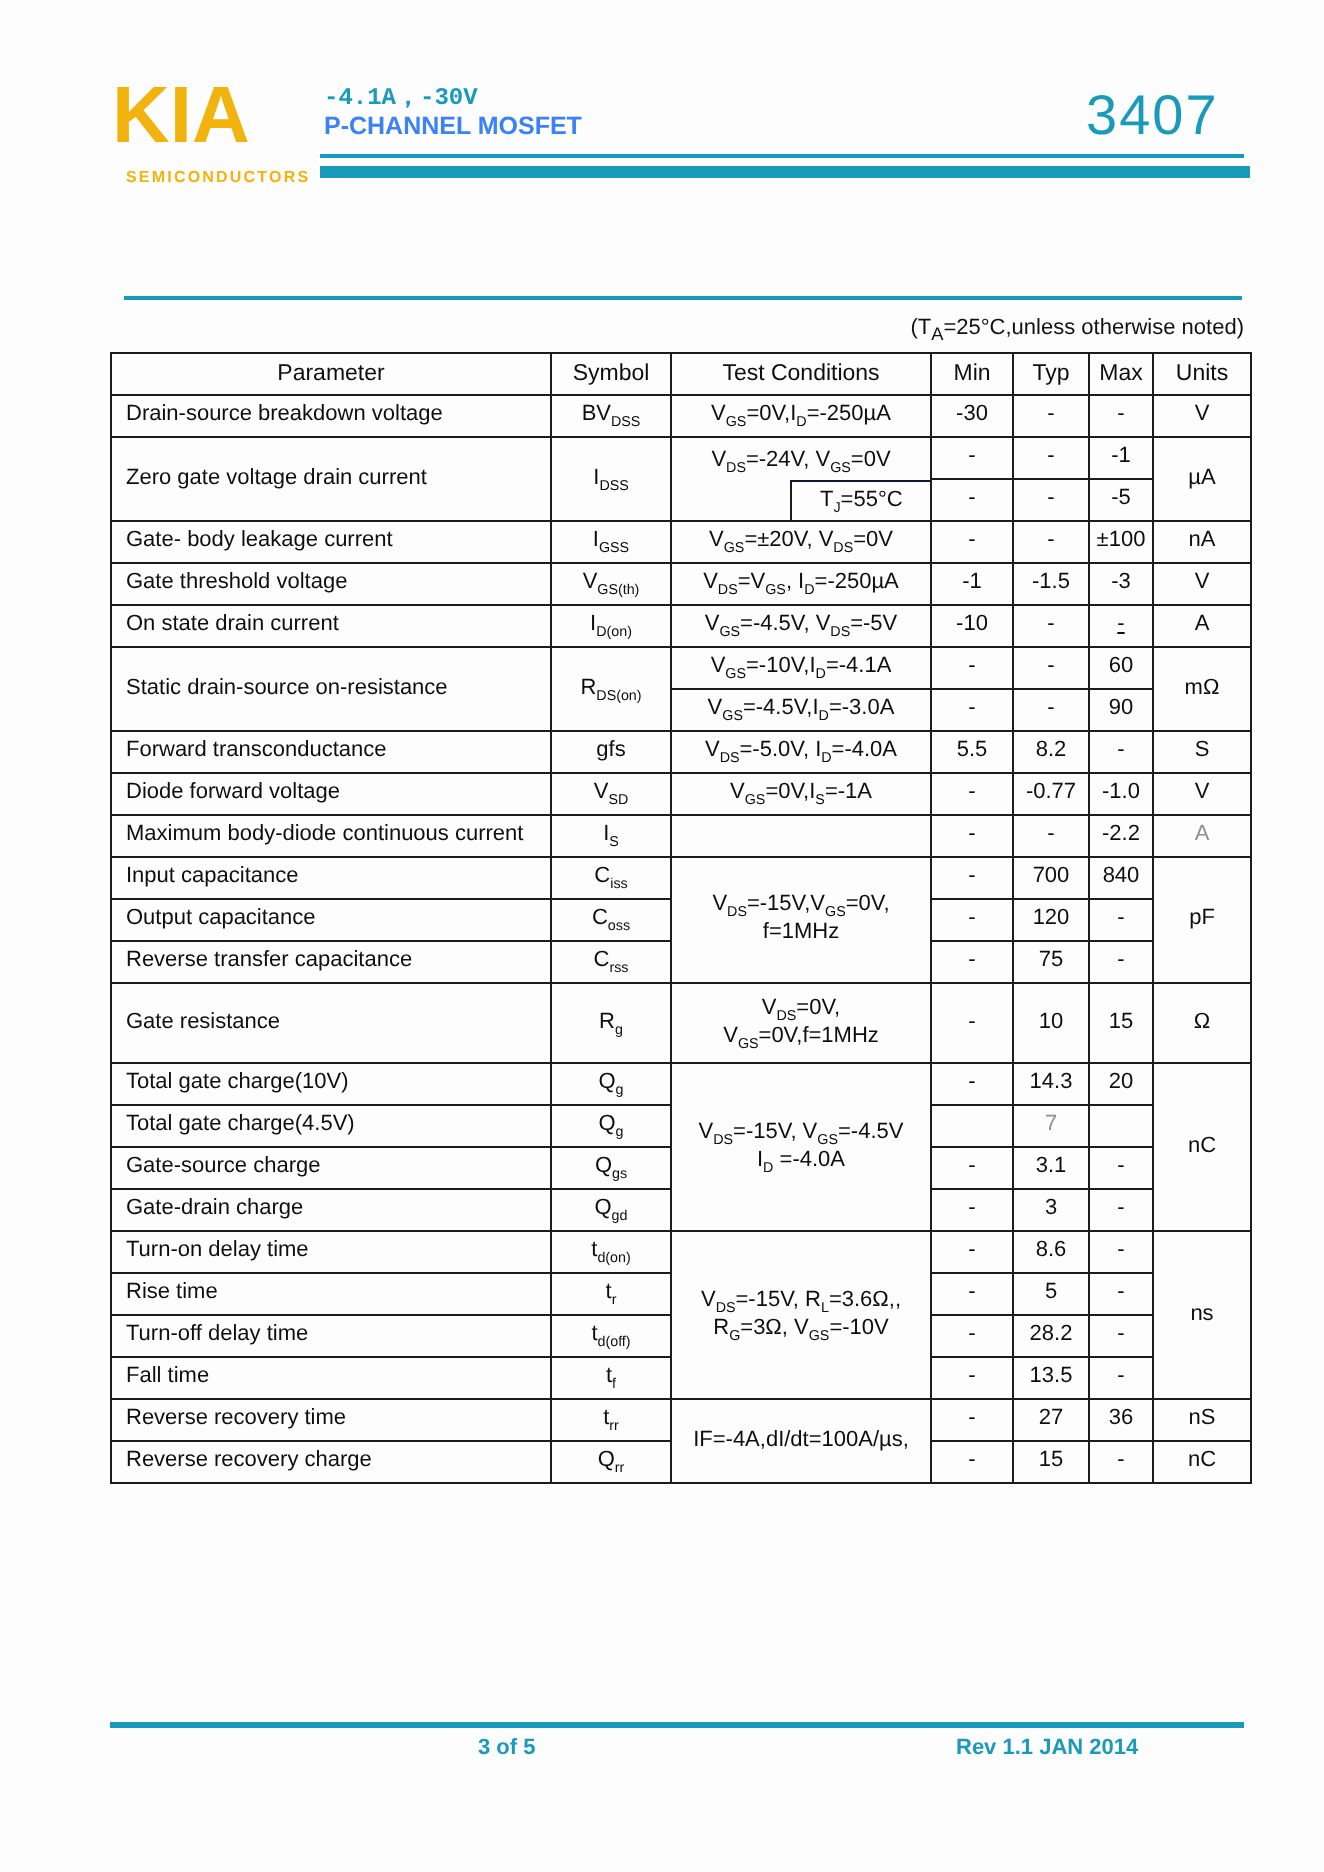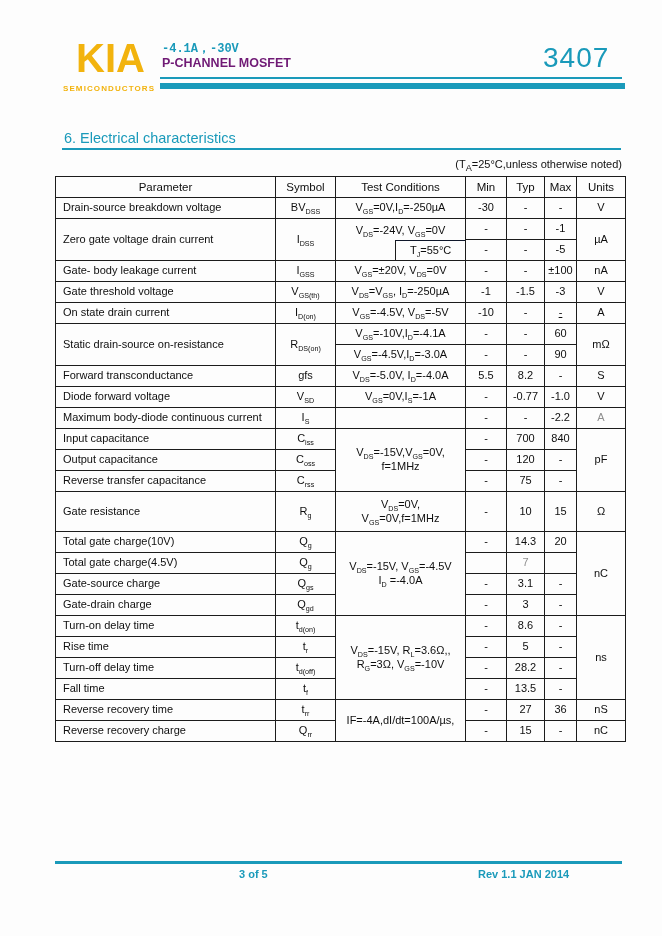--- a/index.html
+++ b/index.html
@@ -3,25 +3,25 @@
 <meta charset="utf-8">
 <style>
   html,body{margin:0;padding:0;background:#e9e9e9;}
   .page{
     position:relative;width:662px;height:936px;background:#fdfdfd;
     font-family:"Liberation Sans",sans-serif;color:#0e0e0e;overflow:hidden;
     margin:0 auto;
   }
   
   .logo{position:absolute;left:56px;top:38px;font-size:40px;font-weight:700;
-        color:#f2b30e;letter-spacing:0;line-height:1;margin-left:20px;}
+        color:#f2b30e;letter-spacing:0;line-height:1;}
   .logo-sub{position:absolute;left:63px;top:84px;font-size:8px;font-weight:700;
         color:#f2b30e;letter-spacing:1.1px;}
   .rating{position:absolute;left:162px;top:40px;font-size:12px;font-weight:700;color:#1a9aba;font-family:Liberation Mono, monospace;}
-  .devtype{position:absolute;left:162px;top:56px;font-size:12.5px;font-weight:700;color:#701a75;}
+  .devtype{position:absolute;left:162px;top:56px;font-size:12.5px;font-weight:700;color:#3b82f6;}
   .partno{position:absolute;left:543px;top:42px;font-size:28px;color:#1a9aba;letter-spacing:1px;}
   .rule-thin{position:absolute;left:160px;top:77px;width:462px;height:2px;background:#1a9aba;}
   .rule-thick{position:absolute;left:160px;top:83px;width:465px;height:6px;background:#1a9aba;}
   
   .sec-title{position:absolute;left:64px;top:130px;font-size:14.5px;color:#1a9aba;}
   .sec-underline{position:absolute;left:62px;top:148px;width:559px;height:2px;background:#1a9aba;}
   .note{position:absolute;top:158px;right:40px;font-size:11px;color:#111;}
   
   .tbl{position:absolute;left:55px;top:176px;width:570px;border-collapse:collapse;
        table-layout:fixed;}
@@ -48,21 +48,20 @@
 <div class="page">
 
   <div class="logo">KIA</div>
   <div class="logo-sub">SEMICONDUCTORS</div>
   <div class="rating">-4.1A，-30V</div>
   <div class="devtype">P-CHANNEL MOSFET</div>
   <div class="partno">3407</div>
   <div class="rule-thin"></div>
   <div class="rule-thick"></div>
 
-  <div class="sec-title">6.  Electrical characteristics</div>
   <div class="sec-underline"></div>
   <div class="note">(T<sub>A</sub>=25°C,unless otherwise noted)</div>
 
   <table class="tbl">
     <colgroup>
       <col style="width:220px">
         <col style="width:60px">
         <col style="width:130px">
       <col style="width:41px">
         <col style="width:38px">

